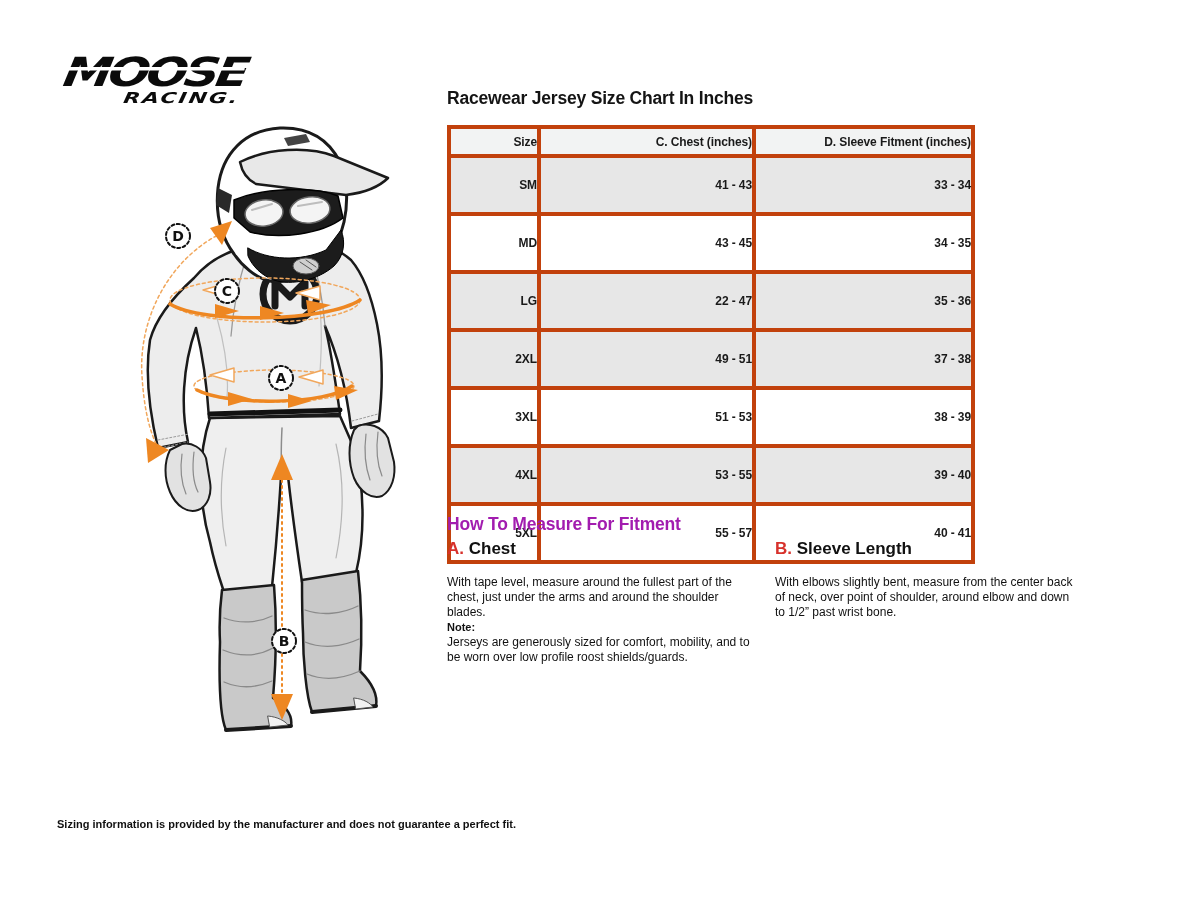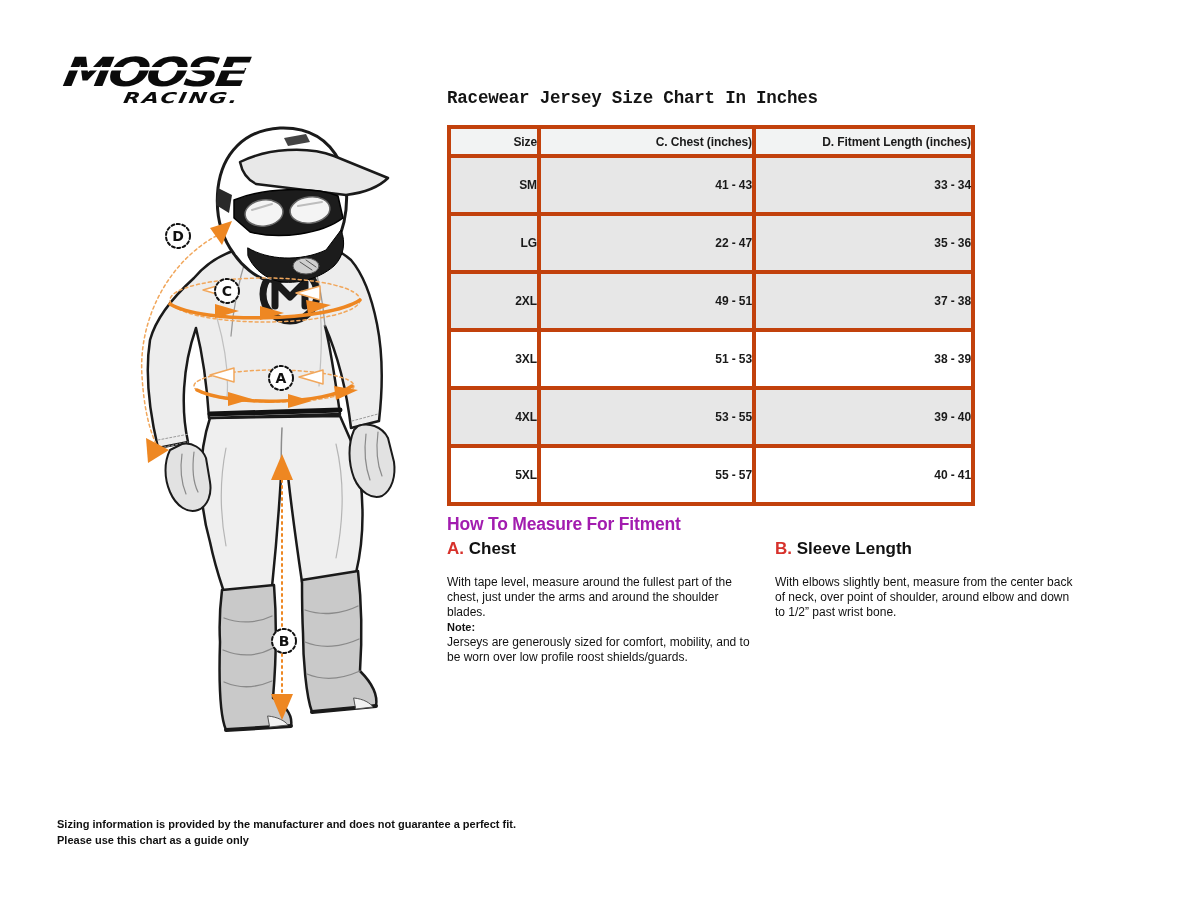--- a/index.html
+++ b/index.html
@@ -8,21 +8,21 @@
   .page { position:relative; width:1200px; height:900px; background:#fff; }
 
   
   .logo { position:absolute; left:54px; top:50px; width:200px; height:58px; }
 
   
   .figure { position:absolute; left:122px; top:118px; width:310px; height:630px; }
 
   
   .chart-title { position:absolute; left:447px; top:88px; font-size:17.5px; font-weight:bold;
-                 letter-spacing:-0.2px; color:#141414;font-family:Liberation Mono, monospace; }
+                 letter-spacing:-0.2px; color:#141414; }
   .size-table { position:absolute; left:447px; top:125px; width:524px; border-collapse:collapse;
                 font-size:12px; color:#1a1a1a; table-layout:fixed; }
   .size-table th, .size-table td { border:4px solid #c2410c; text-align:right; font-weight:bold;
                 letter-spacing:-0.1px; }
   .size-table th { height:29px; background:#f2f3f3; font-size:12px; }
   .size-table td { height:58px; background:#ffffff; }
   .size-table tr.stripe td { background:#e7e7e7; }
   .col-size { width:90px; } .col-chest { width:215px; } .col-sleeve { width:219px; }
 
   .howto-title { position:absolute; left:447px; top:514px; font-size:17.5px; font-weight:bold;
@@ -168,28 +168,33 @@
       </g>
     </g>
   </svg>
 
   <div class="chart-title">Racewear Jersey Size Chart In Inches</div>
   <table class="size-table">
     <thead>
       <tr>
         <th class="col-size">Size</th>
         <th class="col-chest">C. Chest (inches)</th>
-        <th class="col-sleeve">D. Fitment Length (inches)</th>
+        <th class="col-sleeve">D. Sleeve Fitment (inches)</th>
       </tr>
     </thead>
     <tbody>
         <tr class="stripe">
           <td>SM</td>
           <td>41 - 43</td>
           <td>33 - 34</td>
+        </tr>
+        <tr>
+          <td>MD</td>
+          <td>43 - 45</td>
+          <td>34 - 35</td>
         </tr>
         <tr class="stripe">
           <td>LG</td>
           <td>22 - 47</td>
           <td>35 - 36</td>
         </tr>
         <tr class="stripe">
           <td>2XL</td>
           <td>49 - 51</td>
           <td>37 - 38</td>
@@ -230,16 +235,15 @@
     <div>With elbows slightly bent, measure from the center back of neck, over point of shoulder, around elbow and down to 1/2” past wrist bone.</div>
   </div>
 
   <div class="note-block">
     <div class="note-label">Note:</div>
     <div>Jerseys are generously sized for comfort, mobility, and to be worn over low profile roost shields/guards.</div>
   </div>
 
   <div class="footer">
     <div>Sizing information is provided by the manufacturer and does not guarantee a perfect fit.</div>
-    <div>Please use this chart as a guide only</div>
   </div>
 
 </div>
 
 </body></html>

